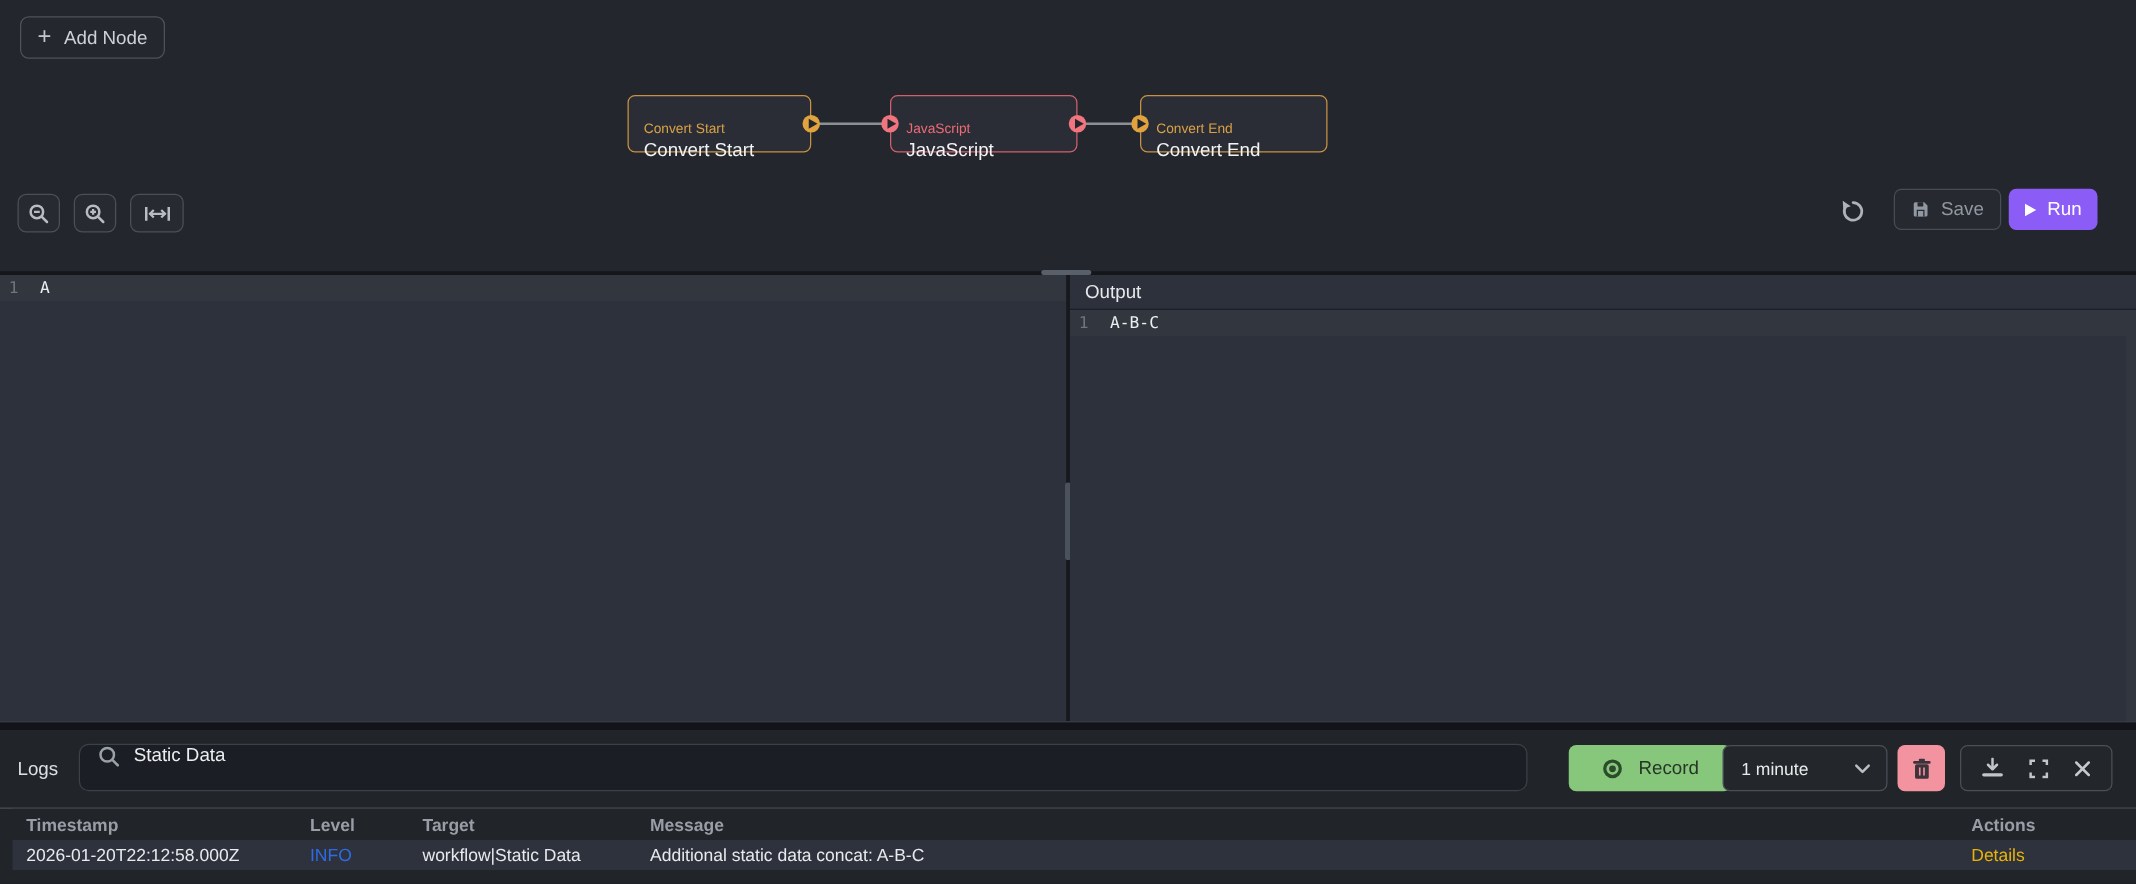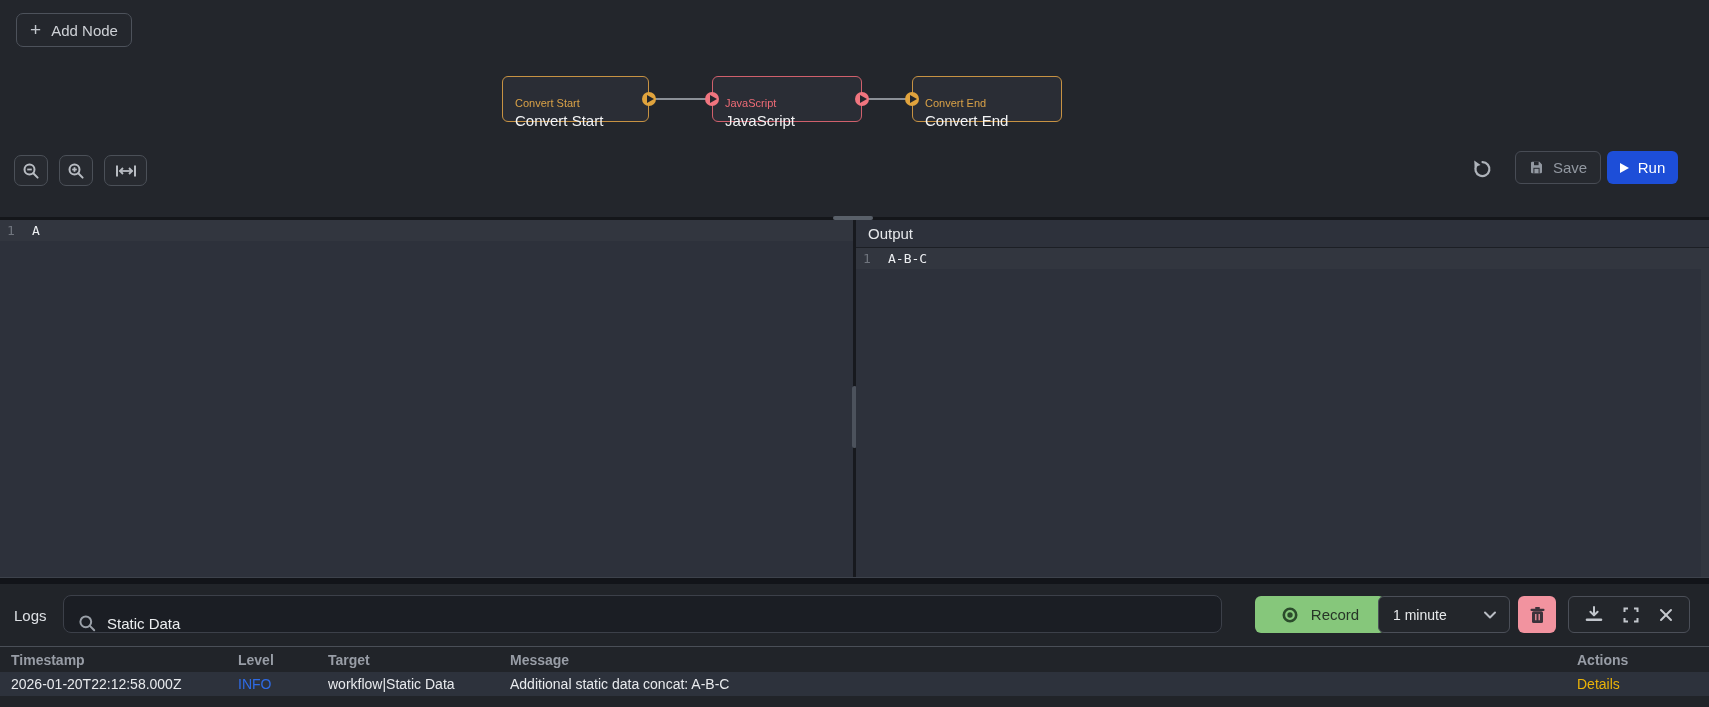--- a/index.html
+++ b/index.html
@@ -46,21 +46,21 @@
   }
   
   .undo-btn { position:absolute; left:1470px; top:157px; width:24px; height:24px; background:transparent; border:none; }
   .save-btn {
     position:absolute; left:1515px; top:151px; width:86px; height:33px;
     border:1px solid #484c55; border-radius:6px; background:#26292f;
     color:#9298a1; font-size:15px; gap:9px;
   }
   .run-btn {
     position:absolute; left:1607px; top:151px; width:71px; height:33px;
-    border:none; border-radius:6px; background:#1d4ed8; color:#ffffff; font-size:15px; gap:9px;
+    border:none; border-radius:6px; background:#8b5cf6; color:#ffffff; font-size:15px; gap:9px;
   }
   .play-tri { width:0; height:0; border-left:9px solid #ffffff; border-top:5.5px solid transparent; border-bottom:5.5px solid transparent; }
   
   .h-divider { position:absolute; left:0; top:217px; width:1709px; height:3px; background:#14161a; }
   .h-handle { position:absolute; left:833px; top:216px; width:40px; height:4px; border-radius:2px; background:#596069; z-index:5; cursor:row-resize; }
   
   .section-panels { position:absolute; left:0; top:220px; width:1709px; height:357px; display:flex; }
   .panel { flex:1; background:#2d313b; display:flex; flex-direction:column; position:relative; overflow:hidden; }
   .panel-header {
     height:28px; display:flex; align-items:center; padding-left:12px;
@@ -74,21 +74,21 @@
   .v-handle { position:absolute; left:-1px; top:166px; width:5px; height:62px; border-radius:3px; background:#4c525c; cursor:col-resize; }
   .out-scrollbar { position:absolute; right:0; top:28px; bottom:0; width:8px; background:#32363f; }
   .panels-bottom-line { position:absolute; left:0; top:577px; width:1709px; height:1px; background:#3d424b; }
   .panels-bottom-band { position:absolute; left:0; top:578px; width:1709px; height:6px; background:#121419; }
   
   .section-logsbar { position:absolute; left:0; top:584px; width:1709px; height:62px; background:#212429; }
   .logs-title { position:absolute; left:14px; top:0; height:62px; display:flex; align-items:center; font-size:15px; color:#dde0e4; }
   .search-box {
     position:absolute; left:63px; top:11px; width:1159px; height:38px;
     border:1px solid #3c4049; border-radius:8px; background:#1b1e24;
-    display:flex; align-items:flex-end; padding-left:14px; gap:11px;
+    display:flex; align-items:flex-start; padding-left:14px; gap:11px;
   }
   .search-box input {
     flex:1; background:transparent; border:none; outline:none;
     color:#eceef0; font-size:15px; font-family:"Liberation Sans", sans-serif;
   }
   .record-btn {
     position:absolute; left:1255px; top:12px; width:130px; height:37px;
     border:none; border-radius:6px; background:#86c77b; color:#273527; font-size:15px; gap:12px;
   }
   .interval-select {
@@ -102,21 +102,21 @@
     border:none; border-radius:6px; background:#f2939f;
   }
   .icon-group {
     position:absolute; left:1568px; top:12px; width:122px; height:37px;
     border:1px solid #4b4f58; border-radius:6px; background:#23262b;
     display:flex; align-items:center; justify-content:space-around; padding:0 6px;
   }
   .icon-btn { background:transparent; border:none; display:flex; align-items:center; justify-content:center; cursor:pointer; }
   
   .section-table { position:absolute; left:0; top:646px; width:1709px; height:61px; background:#212429; border-top:1px solid #4a4f57; }
-  .t-grid { display:grid; grid-template-columns:227px 90px 182px 1fr 132px; padding-left:11px; align-items:center; }
+  .t-grid { display:grid; grid-template-columns:227px 90px 182px 1fr 132px; padding-left:11px; align-items:center;margin-left:10px; }
   .t-header { height:25px; color:#989da6; font-size:14px; font-weight:bold; background:#212429; }
   .t-row { height:24px; background:#2d323c; color:#e8eaed; font-size:14px; }
   .lvl-info { color:#2e6be6; }
   .details-link { color:#eab308; cursor:pointer; }
   svg { display:block; }
 </style>
 </head>
 <body>
 
 <div class="app">

